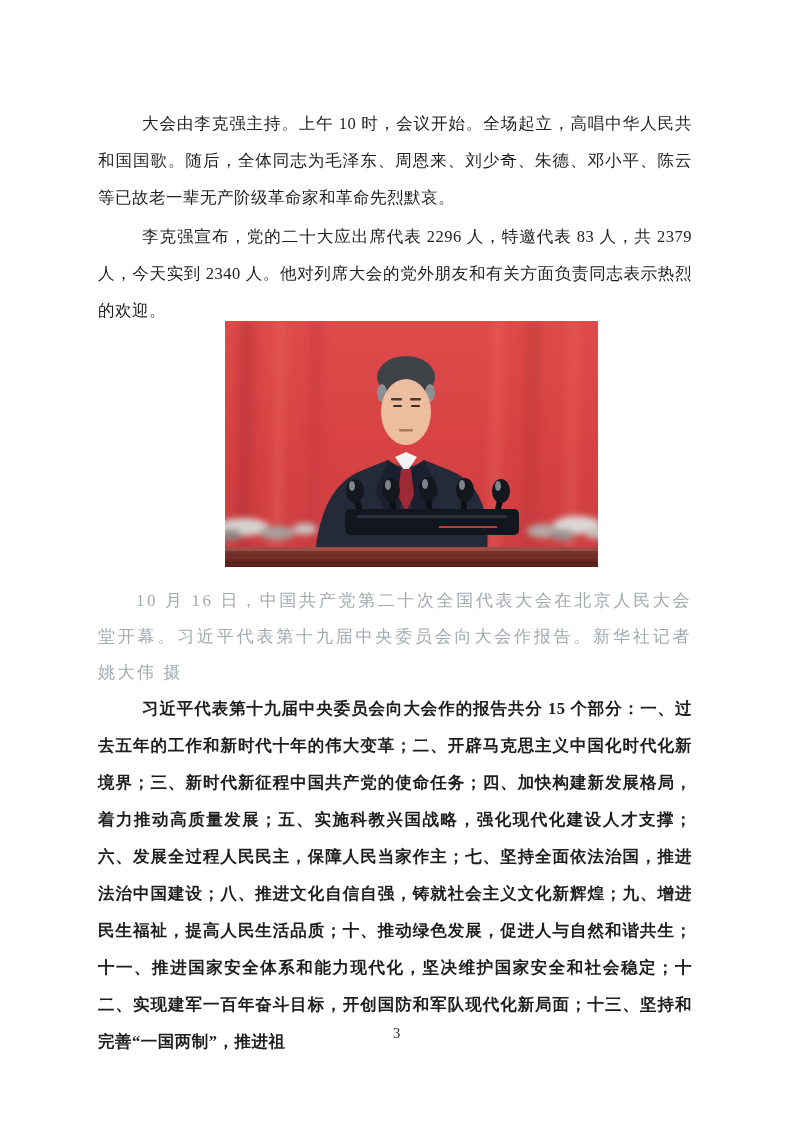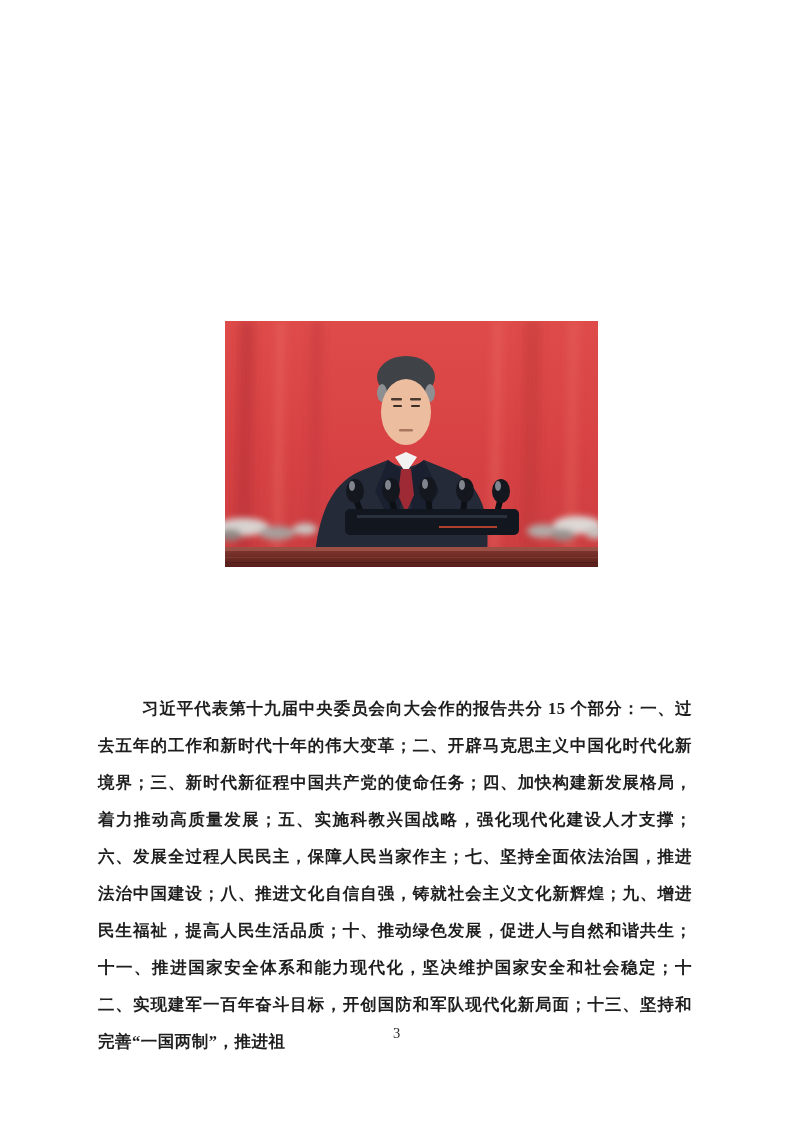--- a/index.html
+++ b/index.html
@@ -59,21 +59,23 @@
     text-align: center;
     font-size: 14.5px;
     color: #2a2a2a;
   }
 </style>
 </head>
 <body>
 
 <div class="page">
 
+  <p class="para para-1">大会由李克强主持。上午 10 时，会议开始。全场起立，高唱中华人民共和国国歌。随后，全体同志为毛泽东、周恩来、刘少奇、朱德、邓小平、陈云等已故老一辈无产阶级革命家和革命先烈默哀。</p>
 
+  <p class="para para-2">李克强宣布，党的二十大应出席代表 2296 人，特邀代表 83 人，共 2379 人，今天实到 2340 人。他对列席大会的党外朋友和有关方面负责同志表示热烈的欢迎。</p>
 
   <figure class="photo-figure">
     <svg viewBox="0 0 373 246" preserveAspectRatio="none">
       <defs>
         <linearGradient id="curtainGrad" x1="0" y1="0" x2="0" y2="1">
           <stop offset="0" stop-color="#de4b49"></stop>
           <stop offset="0.5" stop-color="#d84244"></stop>
           <stop offset="1" stop-color="#cc3e41"></stop>
         </linearGradient>
         <linearGradient id="podGrad" x1="0" y1="0" x2="0" y2="1">
@@ -154,18 +156,19 @@
 
       <g>
         <rect x="0" y="226" width="373" height="4" fill="#9c4f44"></rect>
         <rect x="0" y="230" width="373" height="16" fill="url(#podGrad)"></rect>
         <rect x="0" y="236" width="373" height="1" fill="#8a4036" opacity="0.6"></rect>
         <rect x="0" y="241" width="373" height="1" fill="#4a1916" opacity="0.7"></rect>
       </g>
     </svg>
   </figure>
 
+  <p class="caption">10 月 16 日，中国共产党第二十次全国代表大会在北京人民大会堂开幕。习近平代表第十九届中央委员会向大会作报告。新华社记者 姚大伟 摄</p>
 
   <p class="para para-3">习近平代表第十九届中央委员会向大会作的报告共分 15 个部分：一、过去五年的工作和新时代十年的伟大变革；二、开辟马克思主义中国化时代化新境界；三、新时代新征程中国共产党的使命任务；四、加快构建新发展格局，着力推动高质量发展；五、实施科教兴国战略，强化现代化建设人才支撑；六、发展全过程人民民主，保障人民当家作主；七、坚持全面依法治国，推进法治中国建设；八、推进文化自信自强，铸就社会主义文化新辉煌；九、增进民生福祉，提高人民生活品质；十、推动绿色发展，促进人与自然和谐共生；十一、推进国家安全体系和能力现代化，坚决维护国家安全和社会稳定；十二、实现建军一百年奋斗目标，开创国防和军队现代化新局面；十三、坚持和完善“一国两制”，推进祖</p>
 
   <div class="page-number">3</div>
 
 </div>
 
 </body></html>

